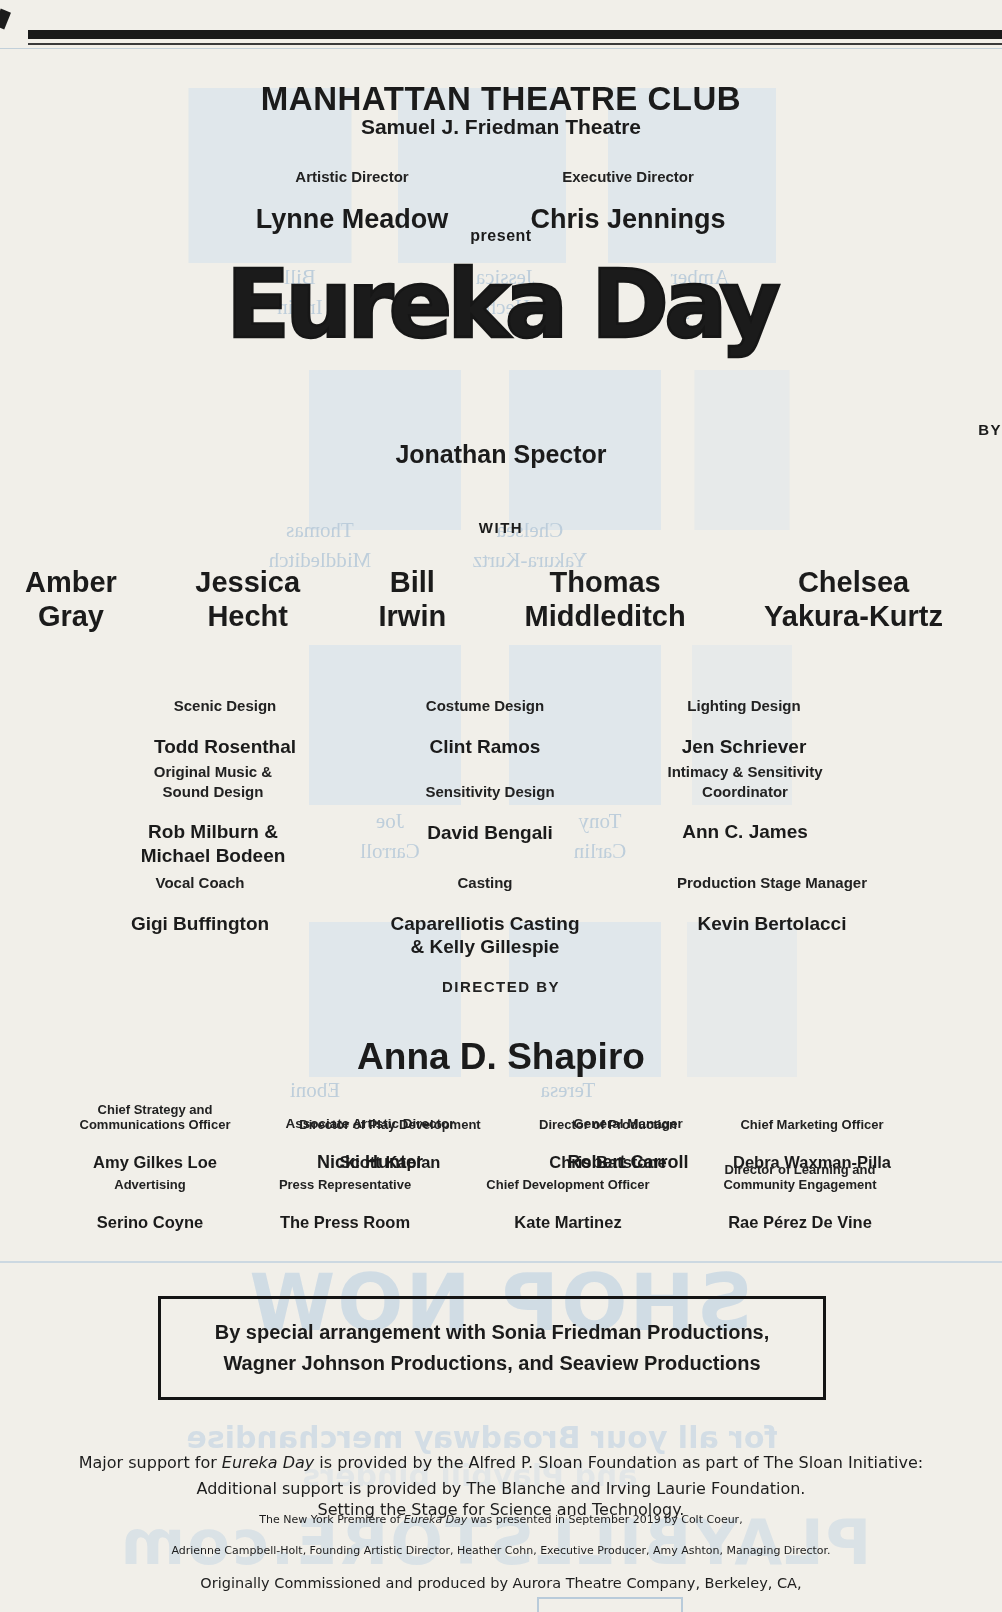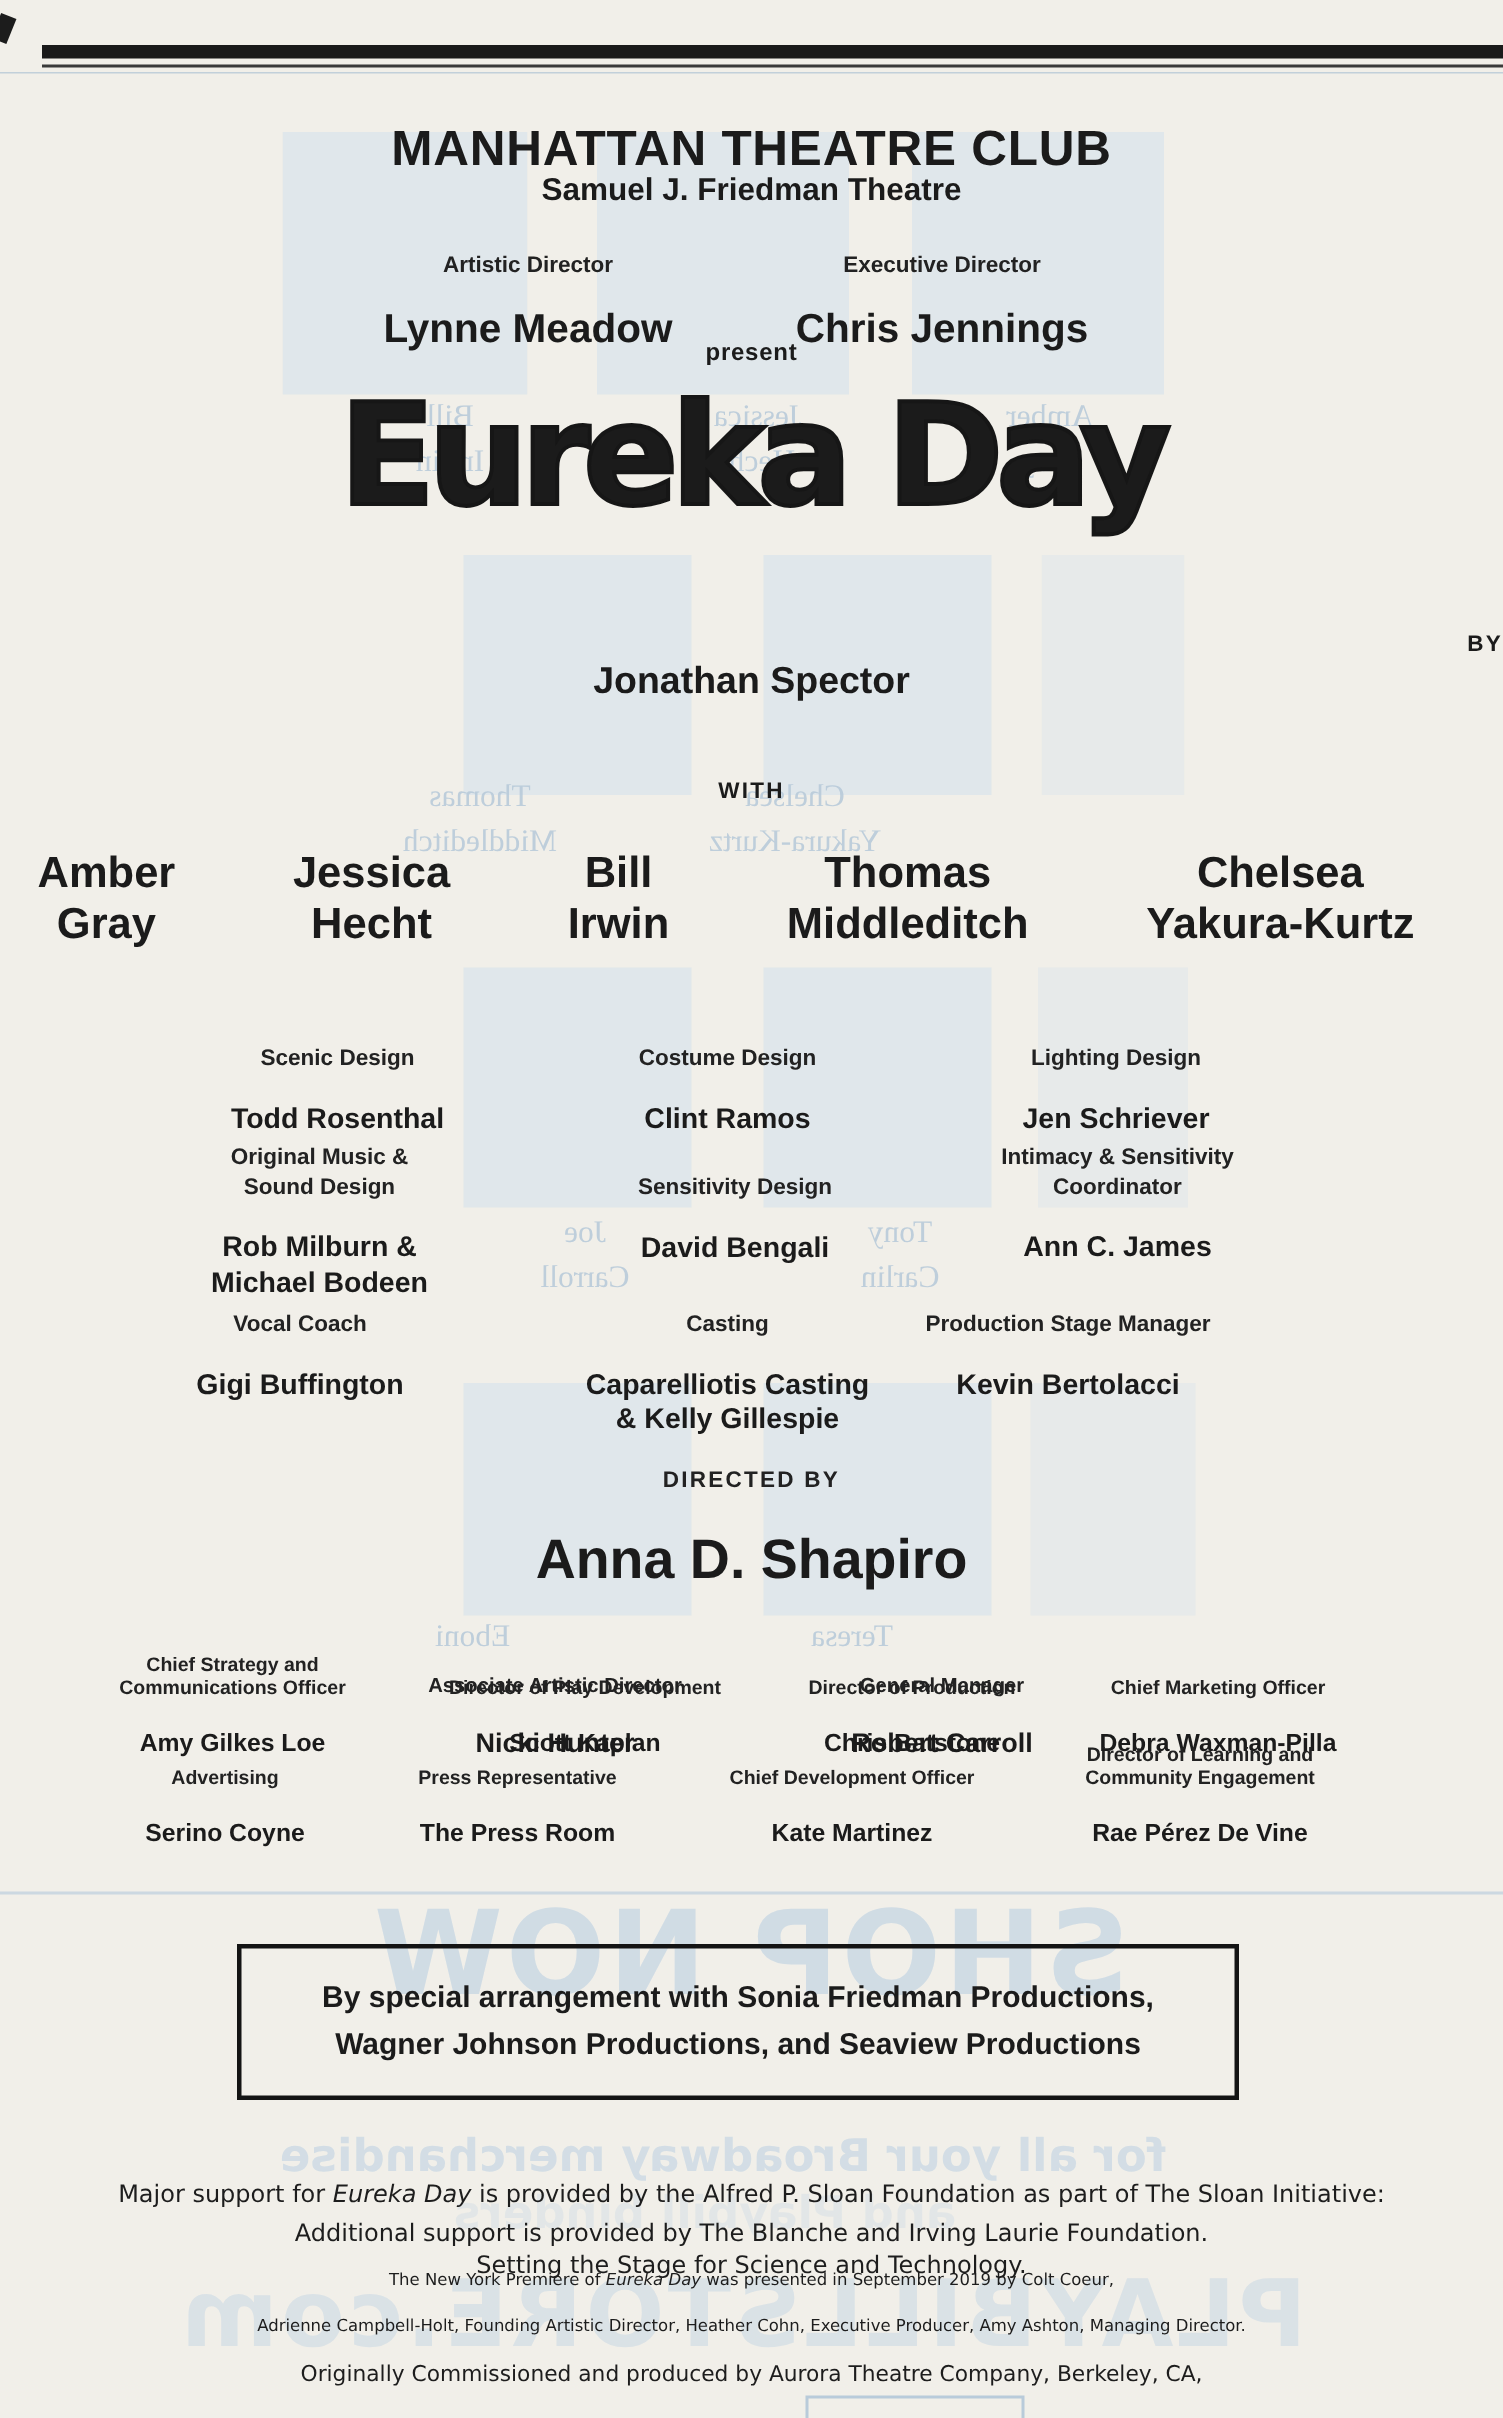--- a/index.html
+++ b/index.html
@@ -51,21 +51,21 @@
   .with{top:519px;width:100%;}
 
   .cast-row{top:565px;left:25px;width:918px;display:flex;justify-content:space-between;}
   .cast-member{font-size:29px;font-weight:bold;line-height:1.18;text-align:center;white-space:pre-line;}
 
   .credit-role{font-size:15px;font-weight:bold;line-height:1.3;color:#222;}
   .credit-name{font-size:19px;font-weight:bold;line-height:1.25;margin-top:1px;}
 
   .directed{top:959px;width:100%;}
   .directed .credit-role{letter-spacing:1.5px;font-size:15px;}
-  .director-name{font-size:37px;font-weight:bold;margin-top:4px;text-align:center;}
+  .director-name{font-size:37px;font-weight:bold;margin-top:21px;text-align:center;}
 
   .mgmt-role{font-size:13.5px;font-weight:bold;line-height:1.2;color:#222;}
   .mgmt-name{font-size:18px;font-weight:bold;margin-top:2px;}
 
   .staff-row{position:absolute;width:100%;}
   .staff-role{font-size:13px;font-weight:bold;line-height:1.2;color:#222;}
   .staff-name{font-size:16.5px;font-weight:bold;margin-top:2px;}
 
   .divider{top:1261px;left:0;width:1002px;height:2px;background:#ccd8e1;}
 
@@ -197,21 +197,21 @@
 
 <div class="cell" style="left:200px;top:855px;">
   <div class="credit-role">Vocal Coach</div>
   <div class="credit-name">Gigi Buffington</div>
 </div>
 <div class="cell" style="left:485px;top:855px;">
   <div class="credit-role">Casting</div>
   <div class="credit-name">Caparelliotis Casting
 &amp; Kelly Gillespie</div>
 </div>
-<div class="cell" style="left:712px;top:855px;">
+<div class="cell" style="left:772px;top:855px;">
   <div class="credit-role">Production Stage Manager</div>
   <div class="credit-name">Kevin Bertolacci</div>
 </div>
 
 <div class="abs ctr directed">
   <div class="credit-role">DIRECTED BY</div>
   <div class="director-name">Anna D. Shapiro</div>
 </div>
 
 <div class="cell" style="left:370px;top:1098px;">

